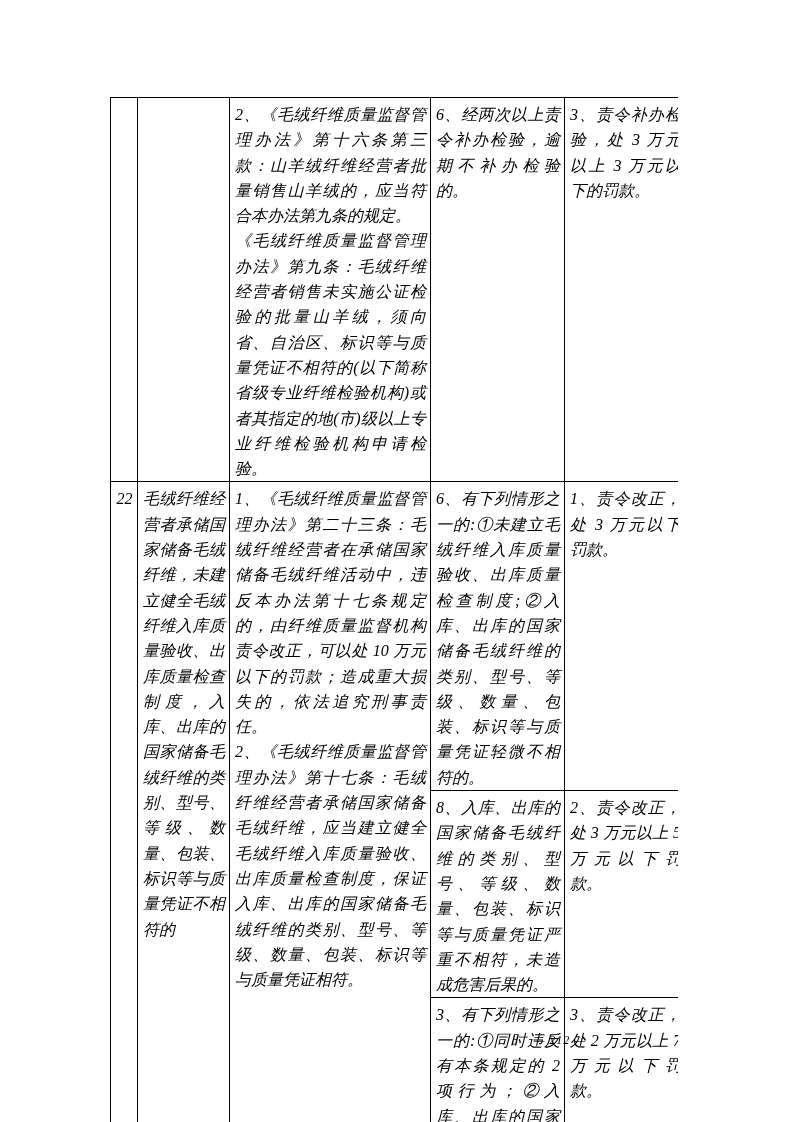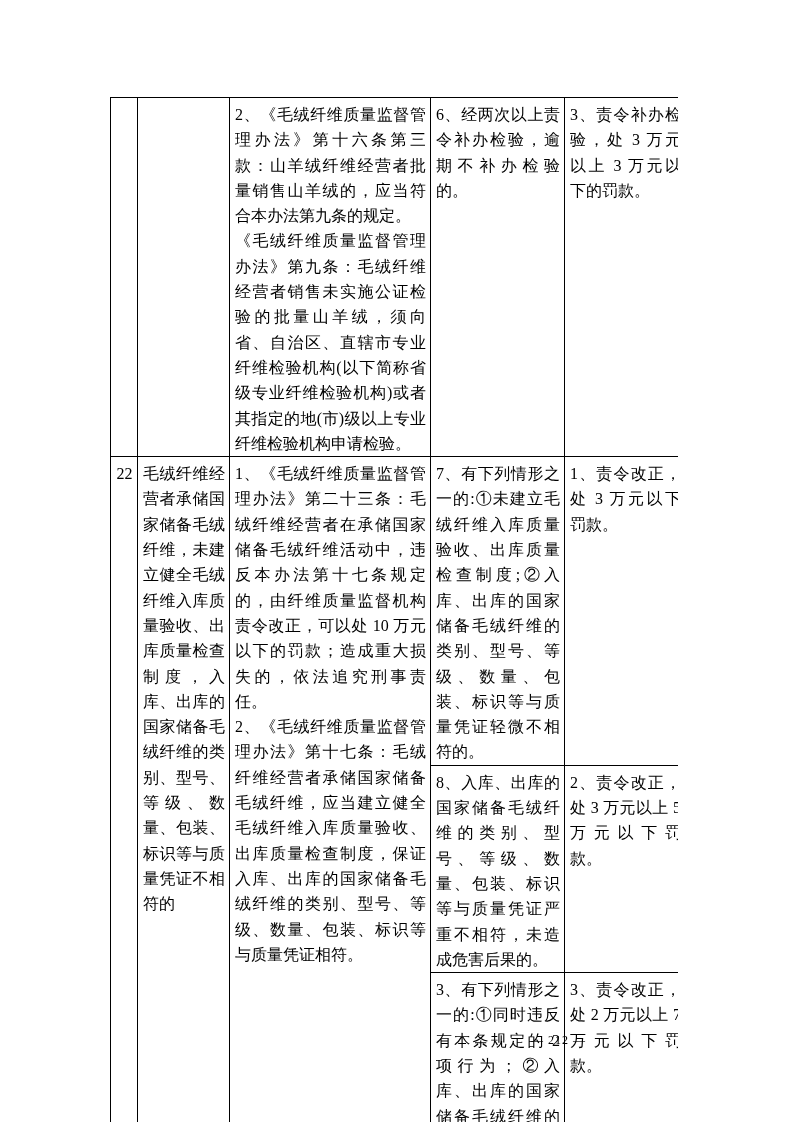--- a/index.html
+++ b/index.html
@@ -8,20 +8,21 @@
     background: #ffffff;
   }
   .page {
     position: relative;
     width: 678px;
     height: 1122px;
     background: #ffffff;
     overflow: hidden;
     font-family: "Liberation Serif", "DejaVu Serif", serif;
     color: #000000;
+    font-style: italic;
   }
   table.law-table {
     position: absolute;
     left: 110px;
     top: 97px;
     width: 575px;
     border-collapse: collapse;
     table-layout: fixed;
   }
   table.law-table td {
@@ -69,41 +70,41 @@
       <col style="width:134px">
       <col style="width:121px">
     </colgroup>
     <tbody>
 
       <tr style="height:336px">
         <td class="c-id"></td>
         <td class="c-violation"></td>
         <td class="c-basis">
           <p>2、《毛绒纤维质量监督管理办法》第十六条第三款：山羊绒纤维经营者批量销售山羊绒的，应当符合本办法第九条的规定。</p>
-          <p>《毛绒纤维质量监督管理办法》第九条：毛绒纤维经营者销售未实施公证检验的批量山羊绒，须向省、自治区、直辖市专业纤维检验机构(以下简称省级专业纤维检验机构)或者其指定的地(市)级以上专业纤维检验机构申请检验。</p>
+          <p>《毛绒纤维质量监督管理办法》第九条：毛绒纤维经营者销售未实施公证检验的批量山羊绒，须向省、自治区、标识等与质量凭证不相符的(以下简称省级专业纤维检验机构)或者其指定的地(市)级以上专业纤维检验机构申请检验。</p>
         </td>
         <td class="c-circ">
           <p>6、经两次以上责令补办检验，逾期不补办检验的。</p>
         </td>
         <td class="c-penalty">
           <p>3、责令补办检验，处 3 万元以上 3 万元以下的罚款。</p>
         </td>
       </tr>
 
       <tr style="height:220px">
         <td class="c-id" rowspan="3">22</td>
         <td class="c-violation" rowspan="3">
           <p>毛绒纤维经营者承储国家储备毛绒纤维，未建立健全毛绒纤维入库质量验收、出库质量检查制度，入库、出库的国家储备毛绒纤维的类别、型号、等级、数量、包装、标识等与质量凭证不相符的</p>
         </td>
         <td class="c-basis" rowspan="3">
           <p>1、《毛绒纤维质量监督管理办法》第二十三条：毛绒纤维经营者在承储国家储备毛绒纤维活动中，违反本办法第十七条规定的，由纤维质量监督机构责令改正，可以处 10 万元以下的罚款；造成重大损失的，依法追究刑事责任。</p>
           <p>2、《毛绒纤维质量监督管理办法》第十七条：毛绒纤维经营者承储国家储备毛绒纤维，应当建立健全毛绒纤维入库质量验收、出库质量检查制度，保证入库、出库的国家储备毛绒纤维的类别、型号、等级、数量、包装、标识等与质量凭证相符。</p>
         </td>
         <td class="c-circ">
-          <p>7、有下列情形之一的:①未建立毛绒纤维入库质量验收、出库质量检查制度;②入库、出库的国家储备毛绒纤维的类别、型号、等级、数量、包装、标识等与质量凭证轻微不相符的。</p>
+          <p>6、有下列情形之一的:①未建立毛绒纤维入库质量验收、出库质量检查制度;②入库、出库的国家储备毛绒纤维的类别、型号、等级、数量、包装、标识等与质量凭证轻微不相符的。</p>
         </td>
         <td class="c-penalty">
           <p>1、责令改正，处 3 万元以下罚款。</p>
         </td>
       </tr>
 
       <tr style="height:170px">
         <td class="c-circ">
           <p>8、入库、出库的国家储备毛绒纤维的类别、型号、等级、数量、包装、标识等与质量凭证严重不相符，未造成危害后果的。</p>
         </td>

